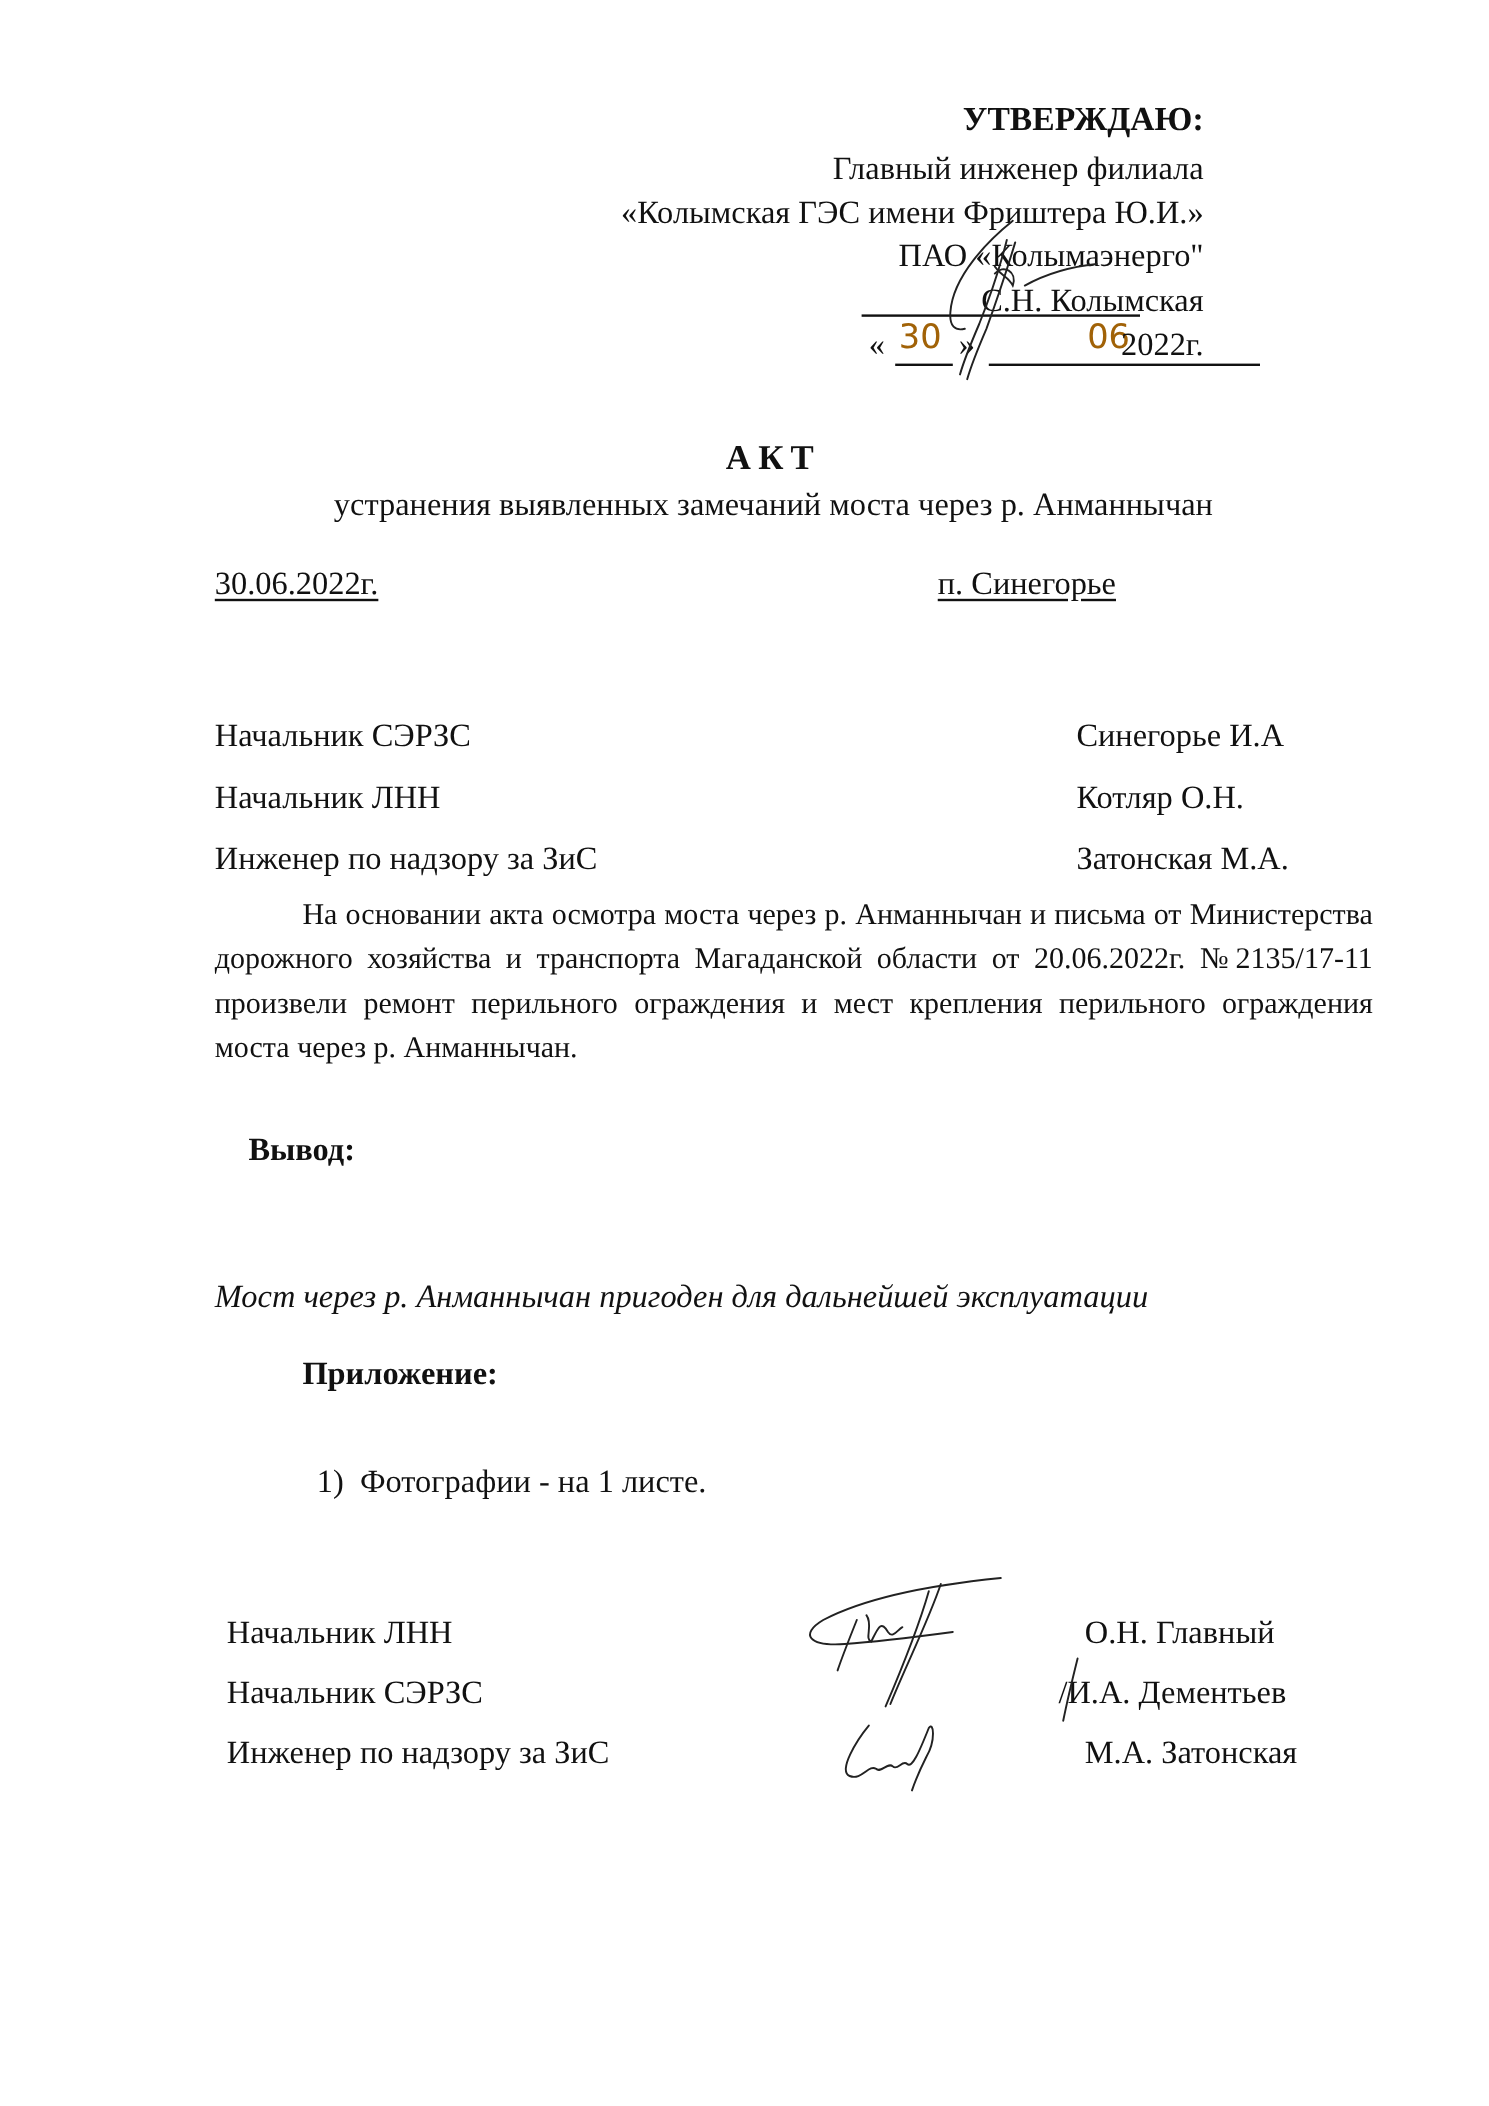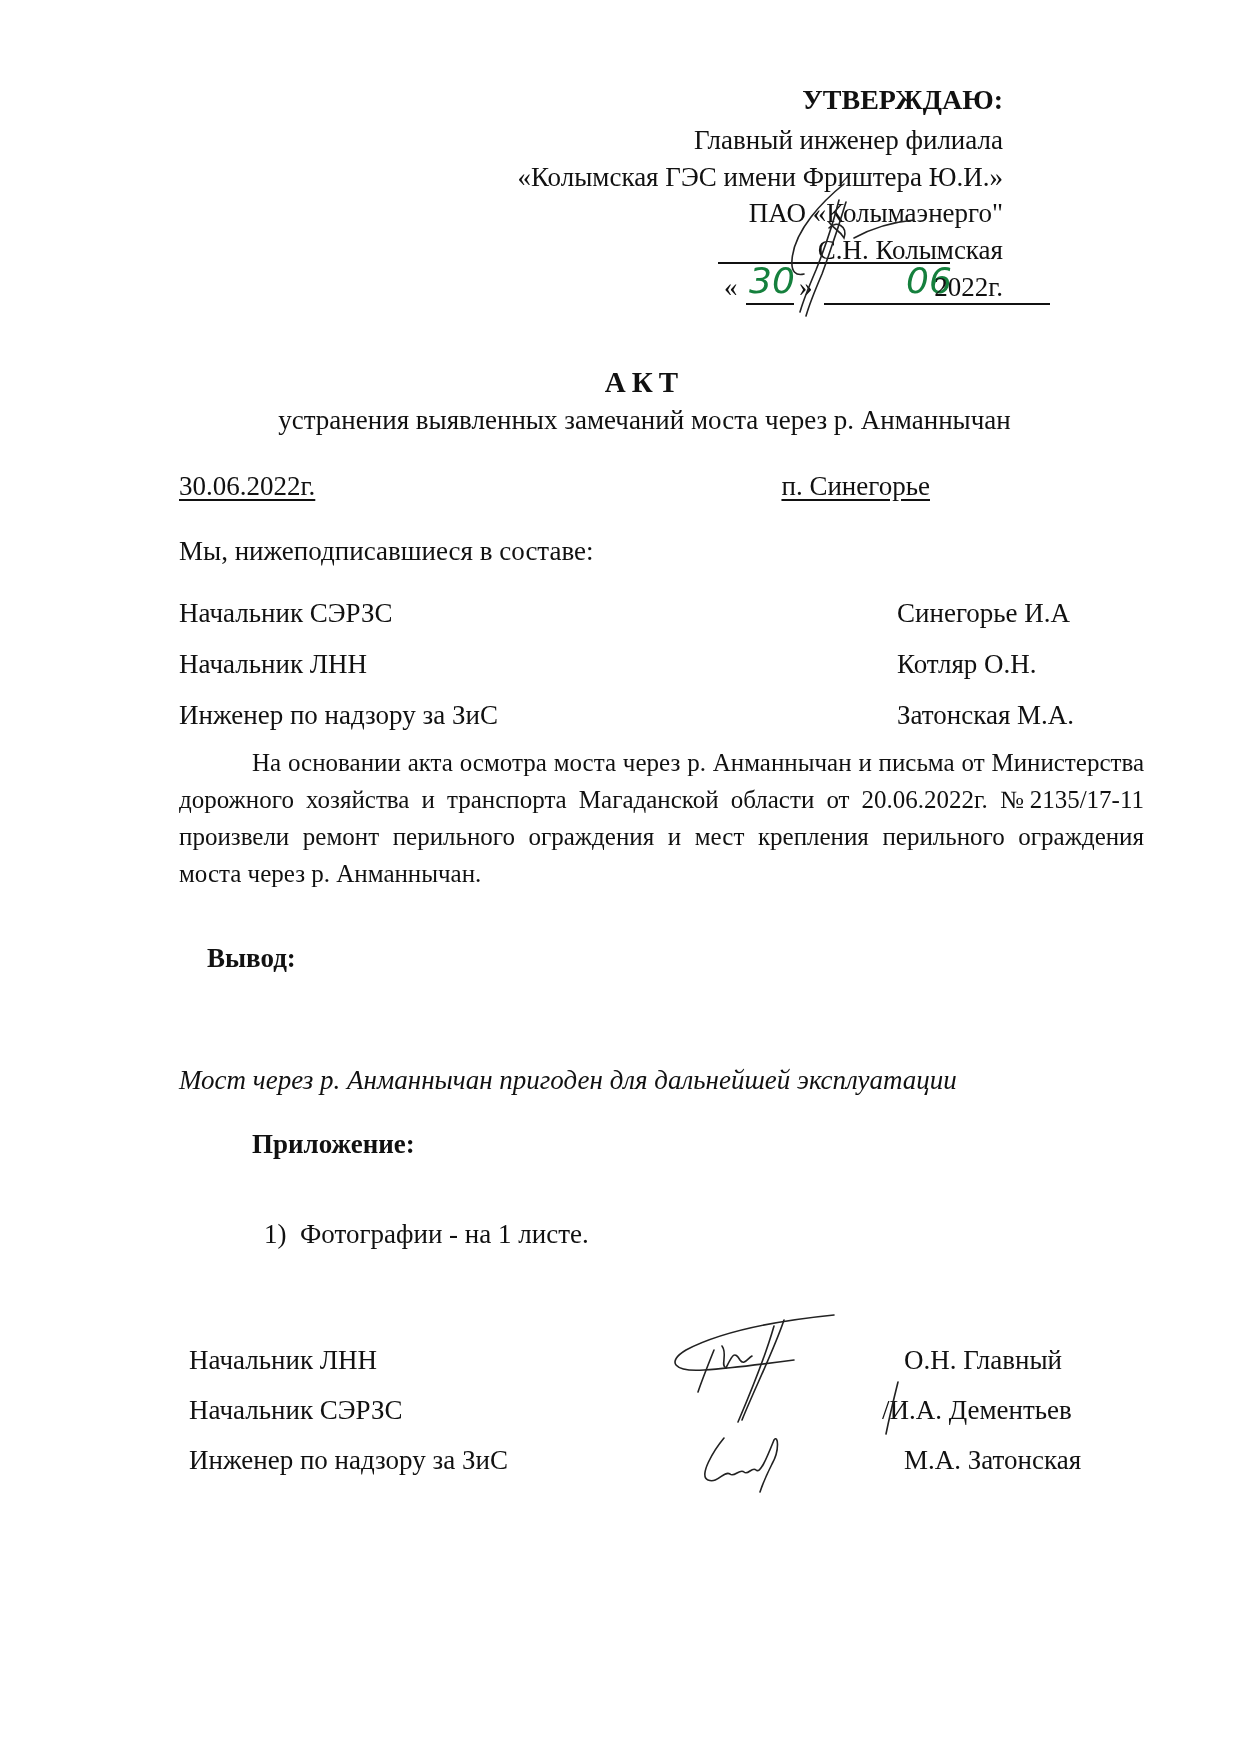--- a/index.html
+++ b/index.html
@@ -20,21 +20,21 @@
 
     
     .approve { right: 130px; }
     .approve-title { top: 84px; font-size: 28px; }
     .approve-l1 { top: 124px; }
     .approve-l2 { top: 161px; }
     .approve-l3 { top: 197px; }
     .approve-l4 { top: 234px; }
     .approve-l5 { top: 271px; }
     .sig-line { position: absolute; height: 2px; background: #111; }
-    .hand { font-family: "DejaVu Sans", sans-serif; font-style: italic; font-size: 36px; color: #15803d; }
+    .hand { font-family: "DejaVu Sans", sans-serif; font-size: 28px; color: #a16207; }
 
     .title { top: 366px; left: 0; width: 1241px; text-align: center; font-size: 29px; letter-spacing: 6px; }
     .subtitle { top: 404px; left: 0; width: 1241px; text-align: center; }
 
     .date { top: 470px; left: 155px; }
     .place { top: 470px; right: 203px; }
     .intro { top: 535px; left: 155px; }
 
     .m-role { left: 155px; }
     .m-name { left: 873px; }
@@ -80,21 +80,20 @@
     <path d="M45,42 C50,50 56,50 60,58 C64,46 52,40 45,48"></path>
     <path d="M70,58 C88,48 110,42 130,40"></path>
   </svg>
 
   <div class="t bold title">АКТ</div>
   <div class="t subtitle">устранения выявленных замечаний моста через р. Анманнычан</div>
 
   <div class="t u date">30.06.2022г.</div>
   <div class="t u place">п. Синегорье</div>
 
-  <div class="t intro">Мы, нижеподписавшиеся в составе:</div>
 
   <div class="t m-role" style="top:597px;">Начальник СЭРЗС</div>
   <div class="t m-name" style="top:597px;">Синегорье И.А</div>
   <div class="t m-role" style="top:648px;">Начальник ЛНН</div>
   <div class="t m-name" style="top:648px;">Котляр О.Н.</div>
   <div class="t m-role" style="top:699px;">Инженер по надзору за ЗиС</div>
   <div class="t m-name" style="top:699px;">Затонская М.А.</div>
 
   <div class="para">На основании акта осмотра моста через р. Анманнычан и письма от Министерства дорожного хозяйства и транспорта Магаданской области от 20.06.2022г. №2135/17-11 произвели ремонт перильного ограждения и мест крепления перильного ограждения моста через р. Анманнычан.</div>
 

